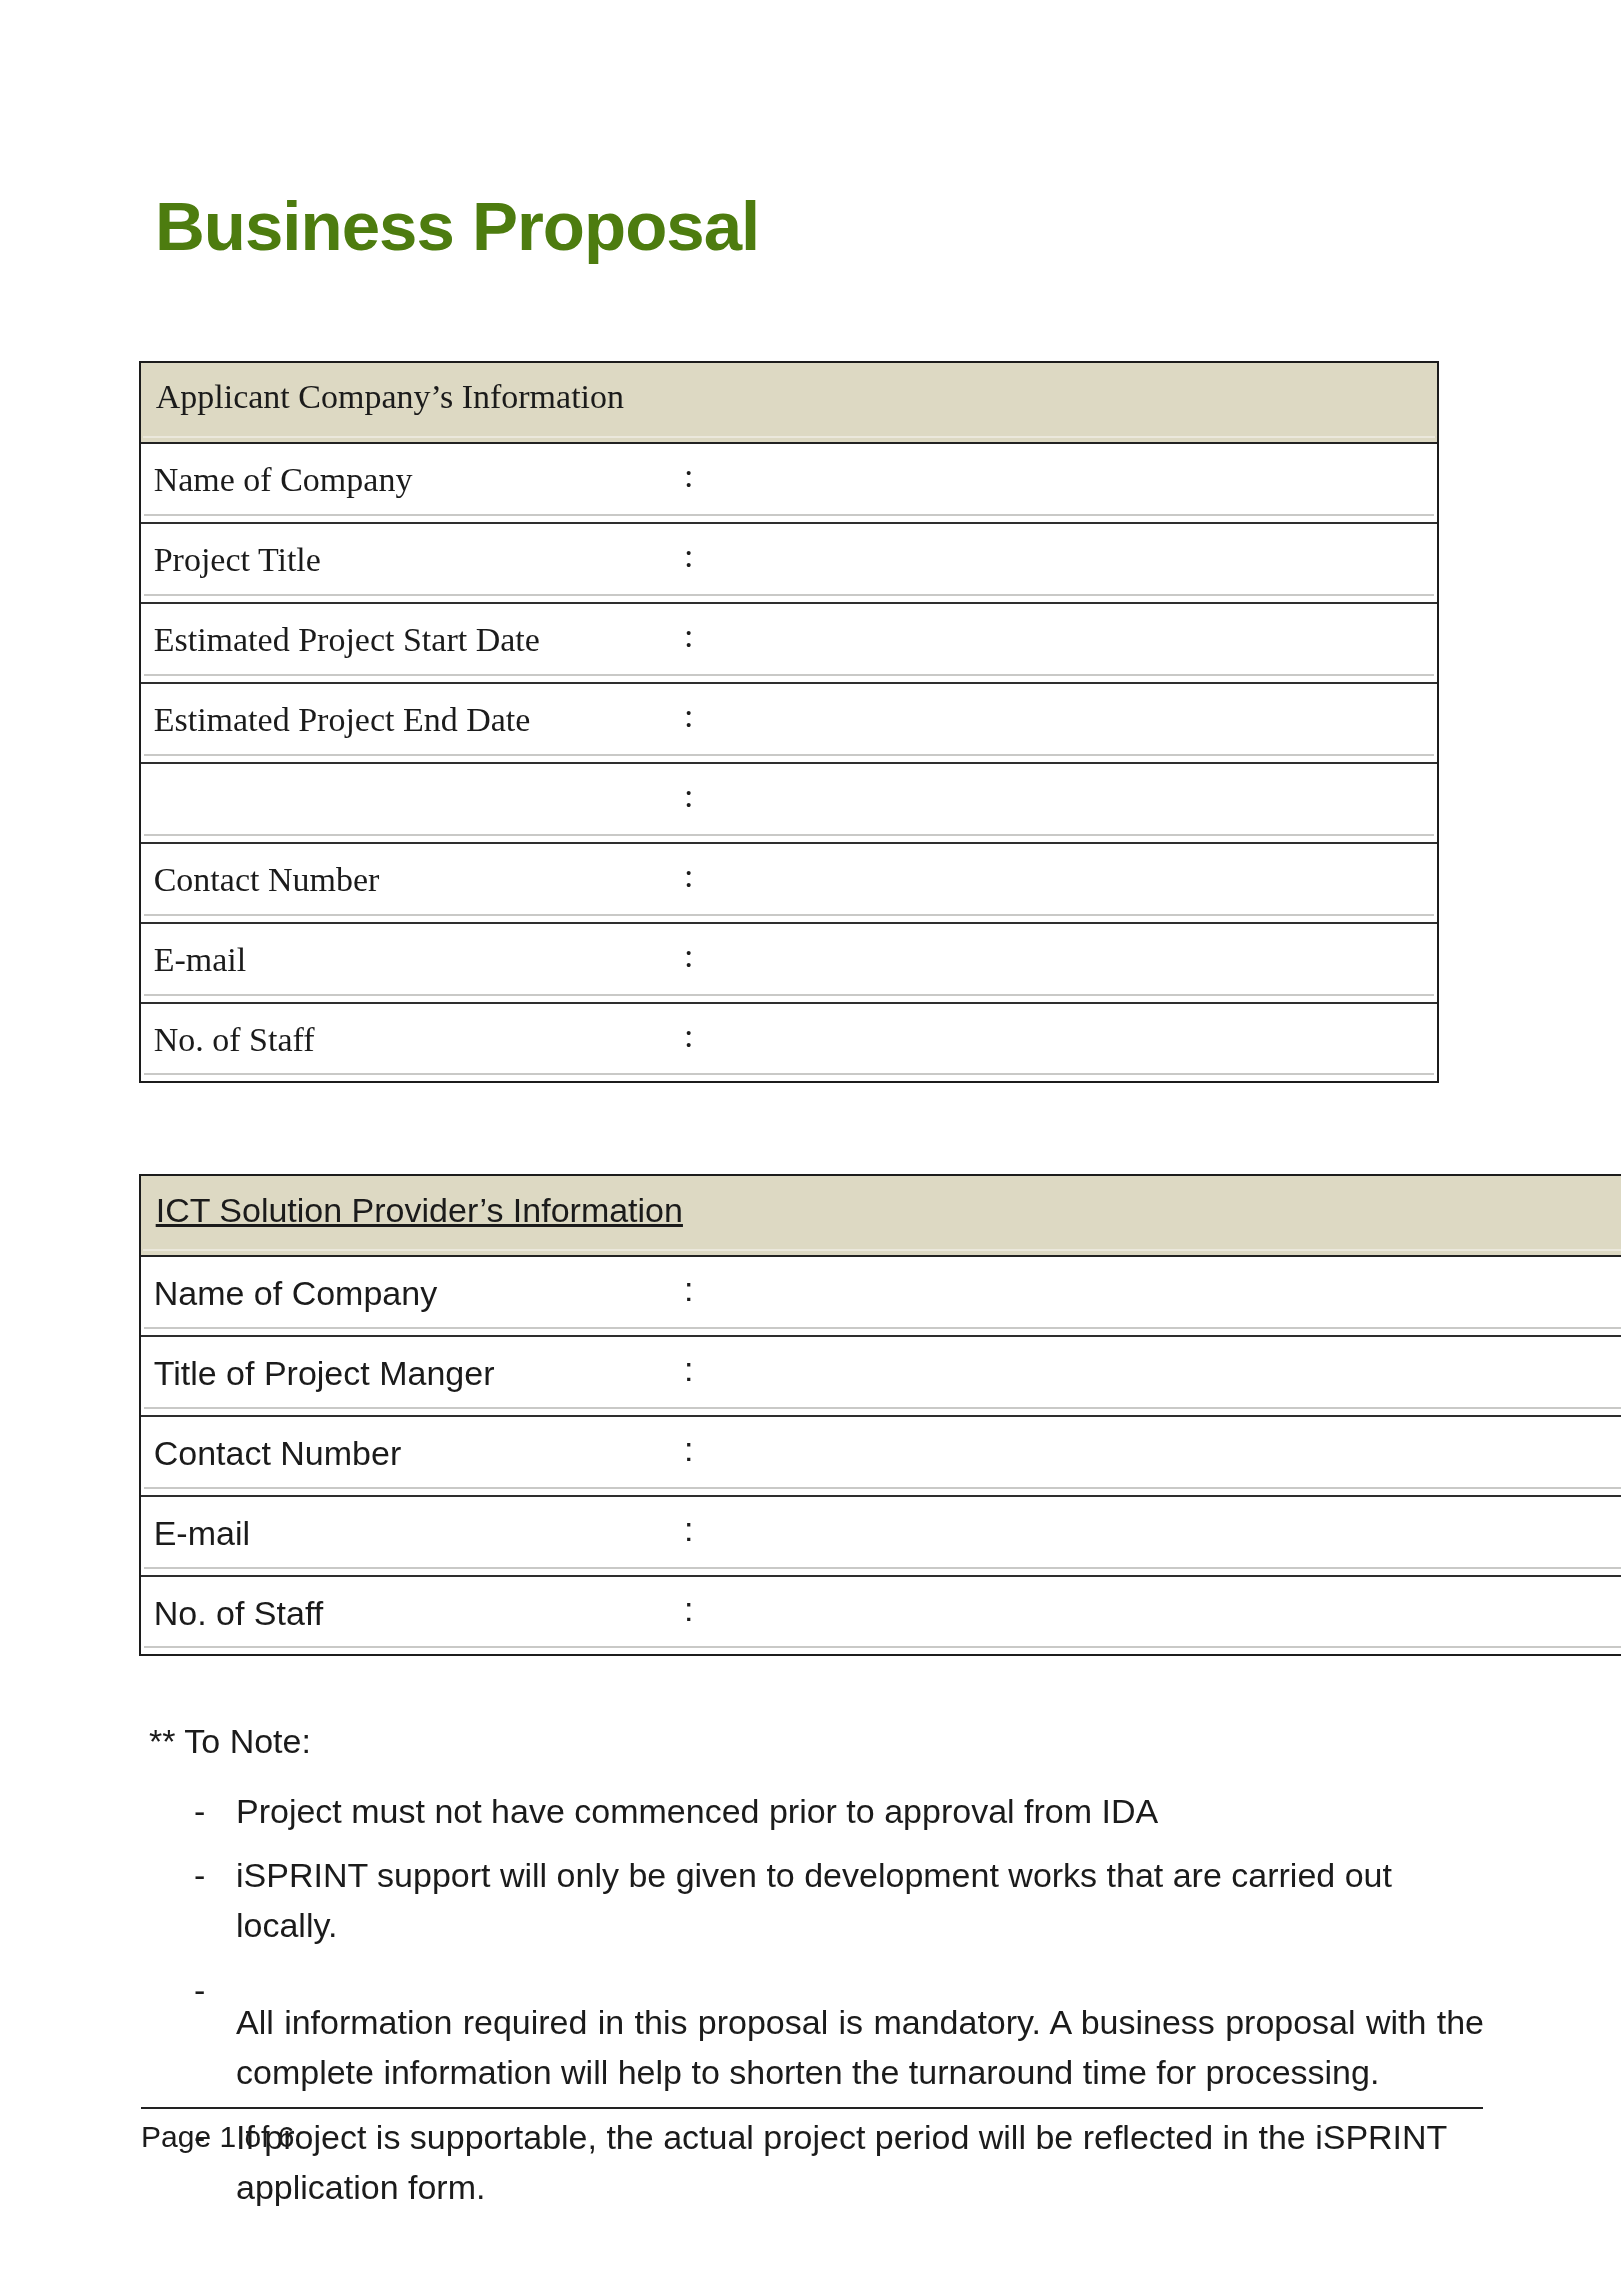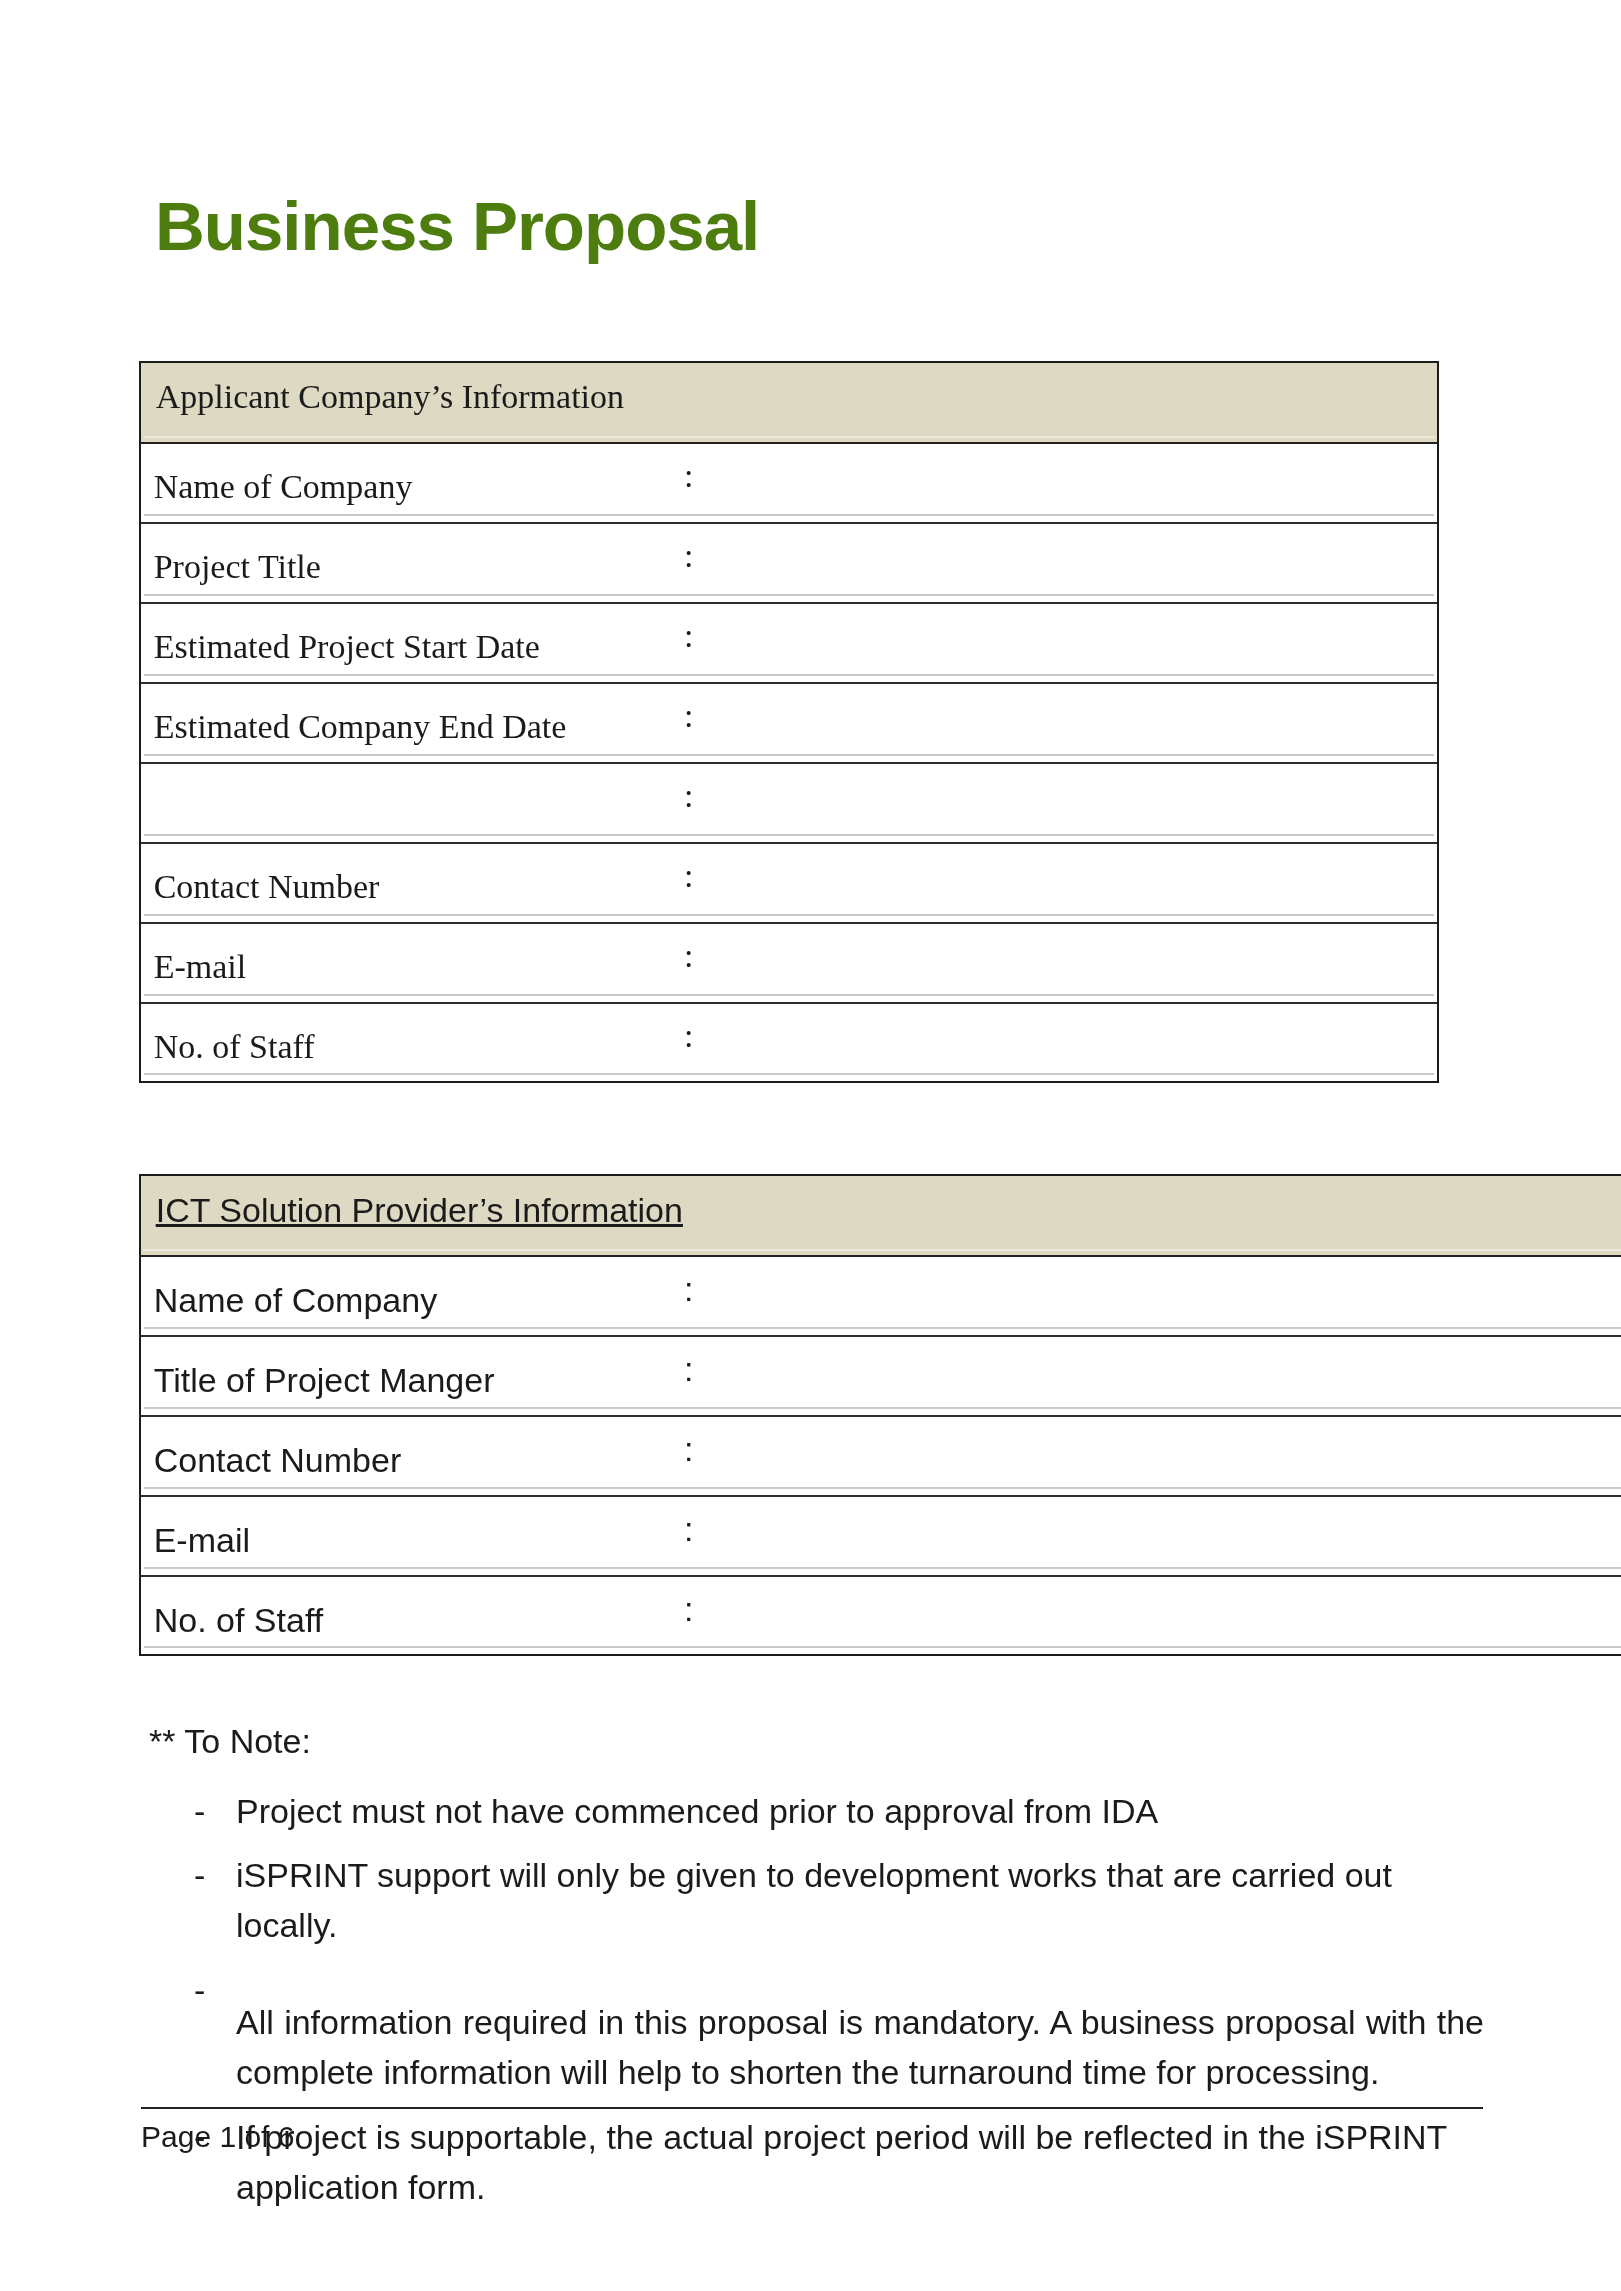--- a/index.html
+++ b/index.html
@@ -37,21 +37,21 @@
     content:"";position:absolute;left:2px;right:2px;bottom:3.9px;
     border-top:2px solid #ebe8dc;
   }
   .table-row{
     position:relative;
     height:80px;box-sizing:border-box;
     border-bottom:2.9px solid #2e2e2e;
     font-size:34px;line-height:1.2;
   }
   .table-row:last-child{border-bottom:none;height:77px;}
-  .row-label{position:absolute;left:12.7px;top:23px;white-space:nowrap;}
+  .row-label{position:absolute;left:12.7px;top:16px;white-space:nowrap;}
   .row-colon{position:absolute;left:543px;top:11.8px;}
   .row-value{position:absolute;left:578px;top:11.8px;right:9.8px;height:54px;}
   .fill-line{
     content:"";position:absolute;left:2.9px;right:2.9px;bottom:5.9px;height:0;
     border-top:2px solid #c9c9c7;
   }
   
   .notes{
     position:absolute;left:149px;top:1721px;width:1335px;
     font-size:34px;
@@ -94,21 +94,21 @@
         <span class="row-value"></span>
         <span class="fill-line"></span>
       </div>
       <div class="table-row">
         <span class="row-label">Estimated Project Start Date</span>
         <span class="row-colon">:</span>
         <span class="row-value"></span>
         <span class="fill-line"></span>
       </div>
       <div class="table-row">
-        <span class="row-label">Estimated Company End Date</span>
+        <span class="row-label">Estimated Project End Date</span>
         <span class="row-colon">:</span>
         <span class="row-value"></span>
         <span class="fill-line"></span>
       </div>
       <div class="table-row">
         <span class="row-colon">:</span>
         <span class="row-value"></span>
         <span class="fill-line"></span>
       </div>
       <div class="table-row">

